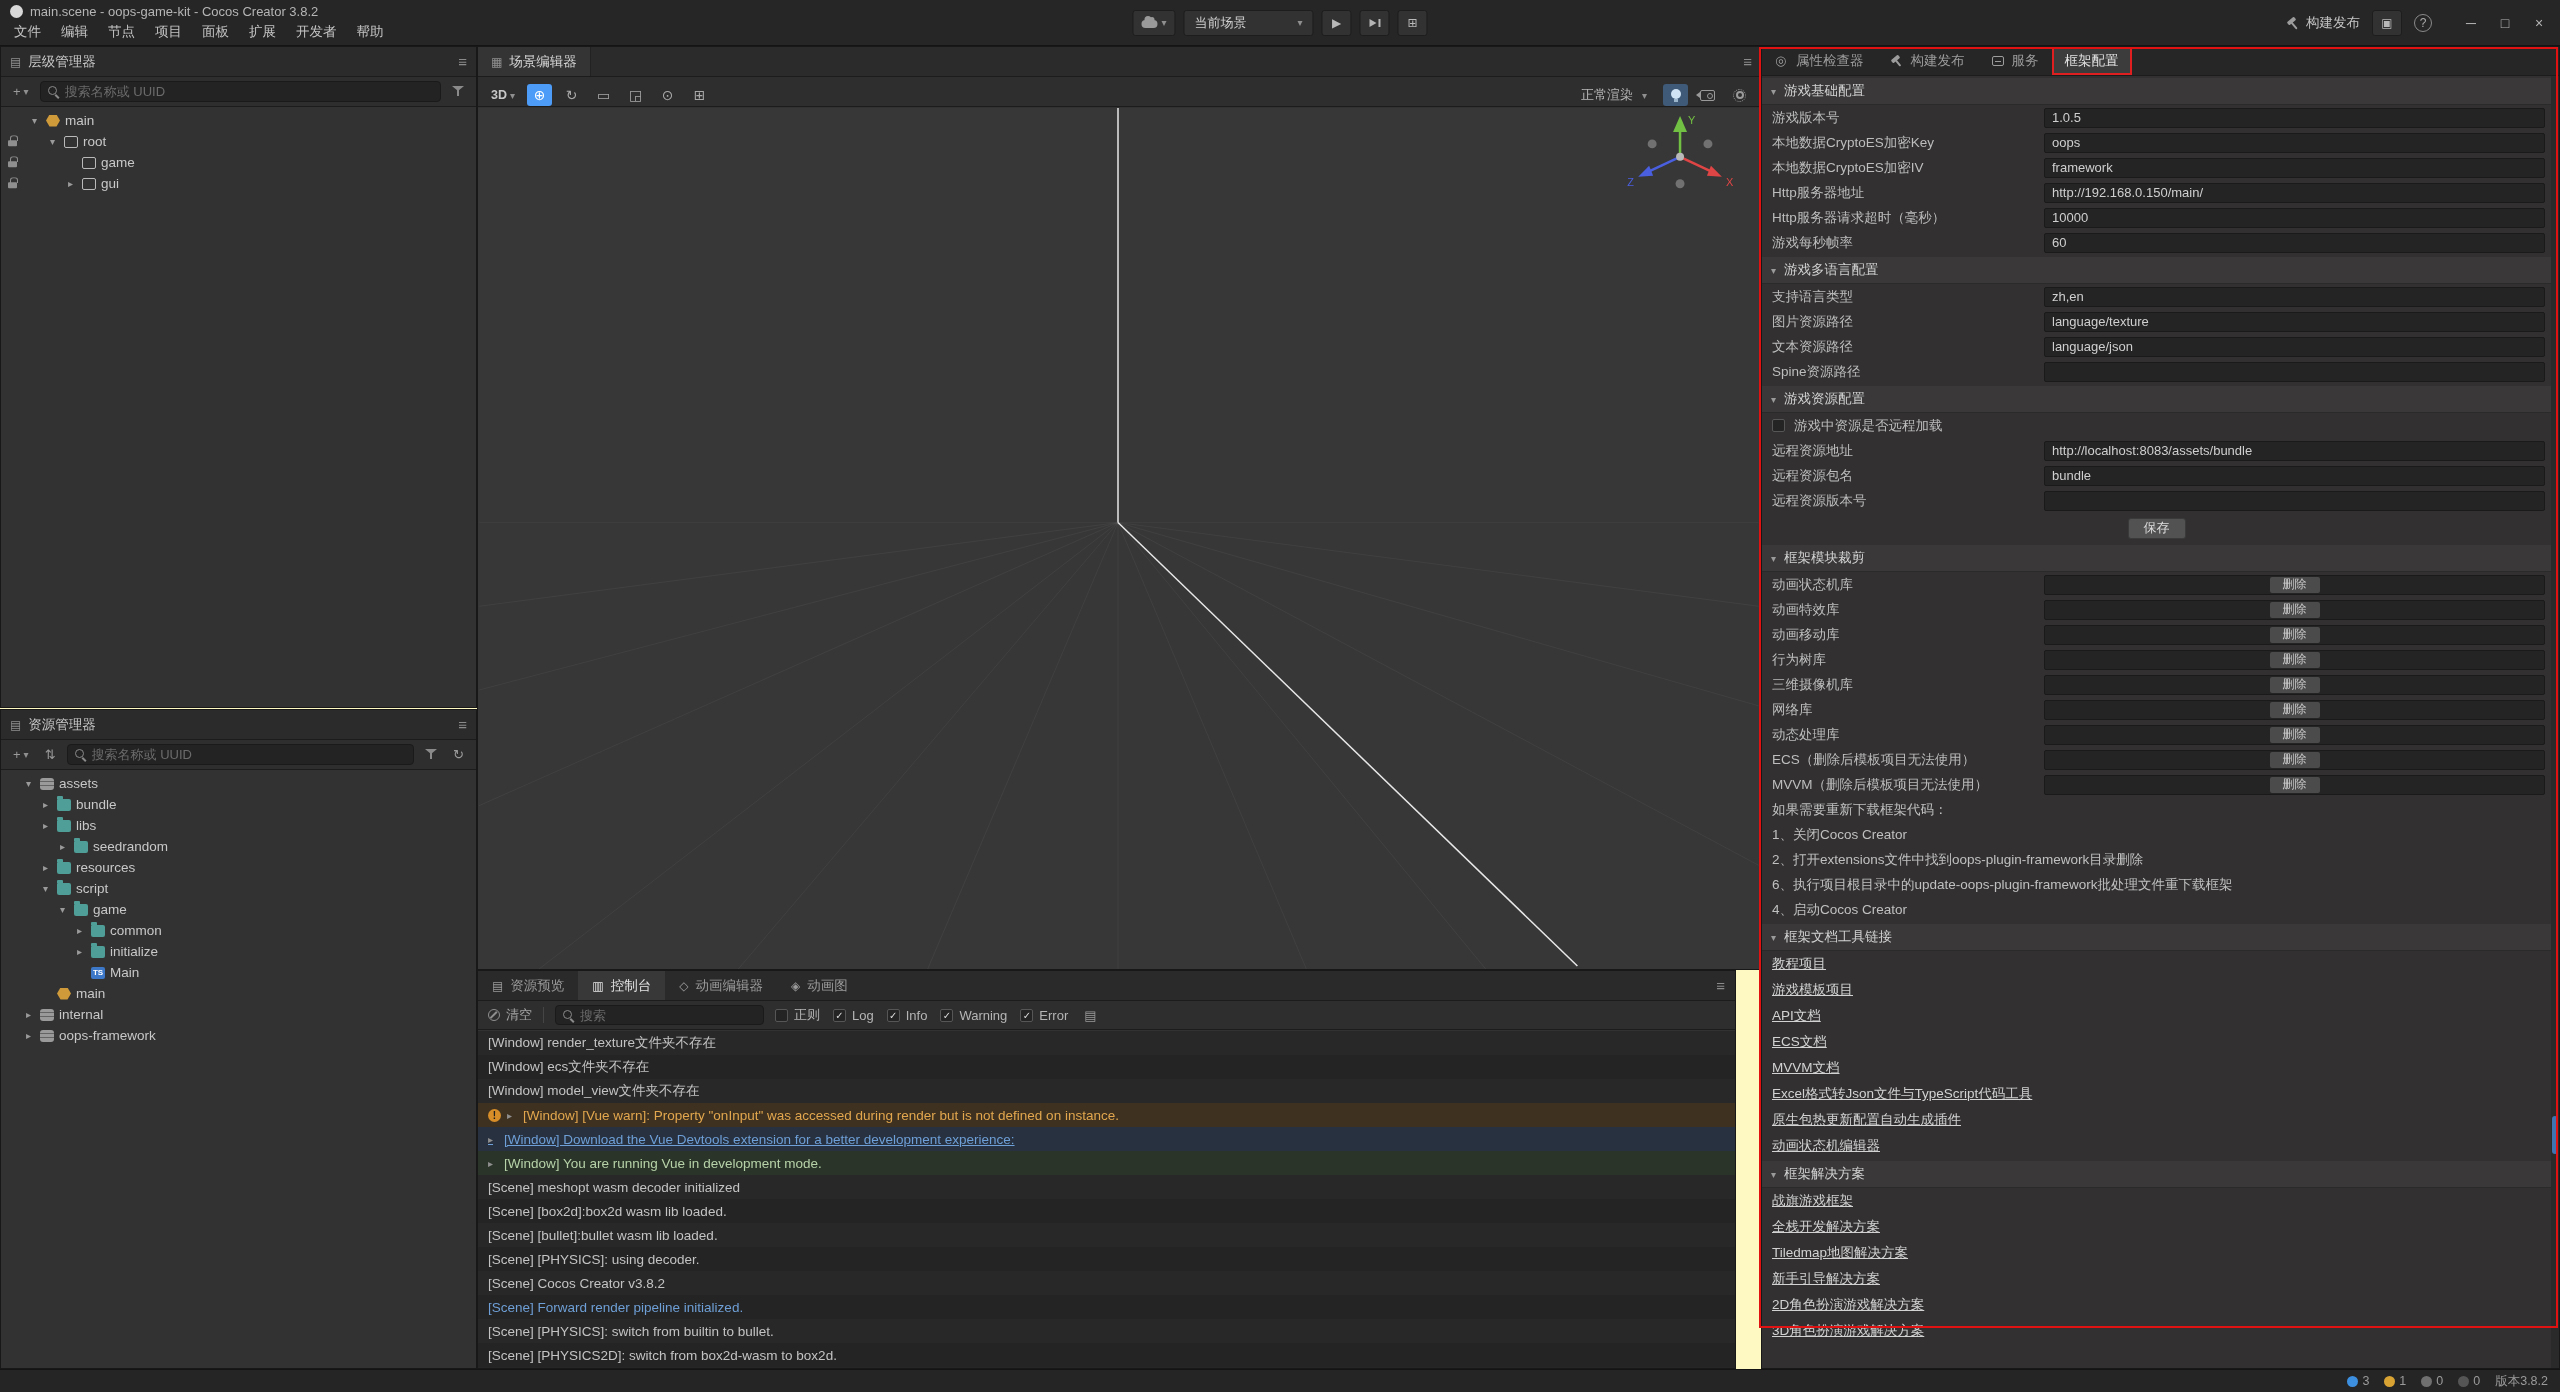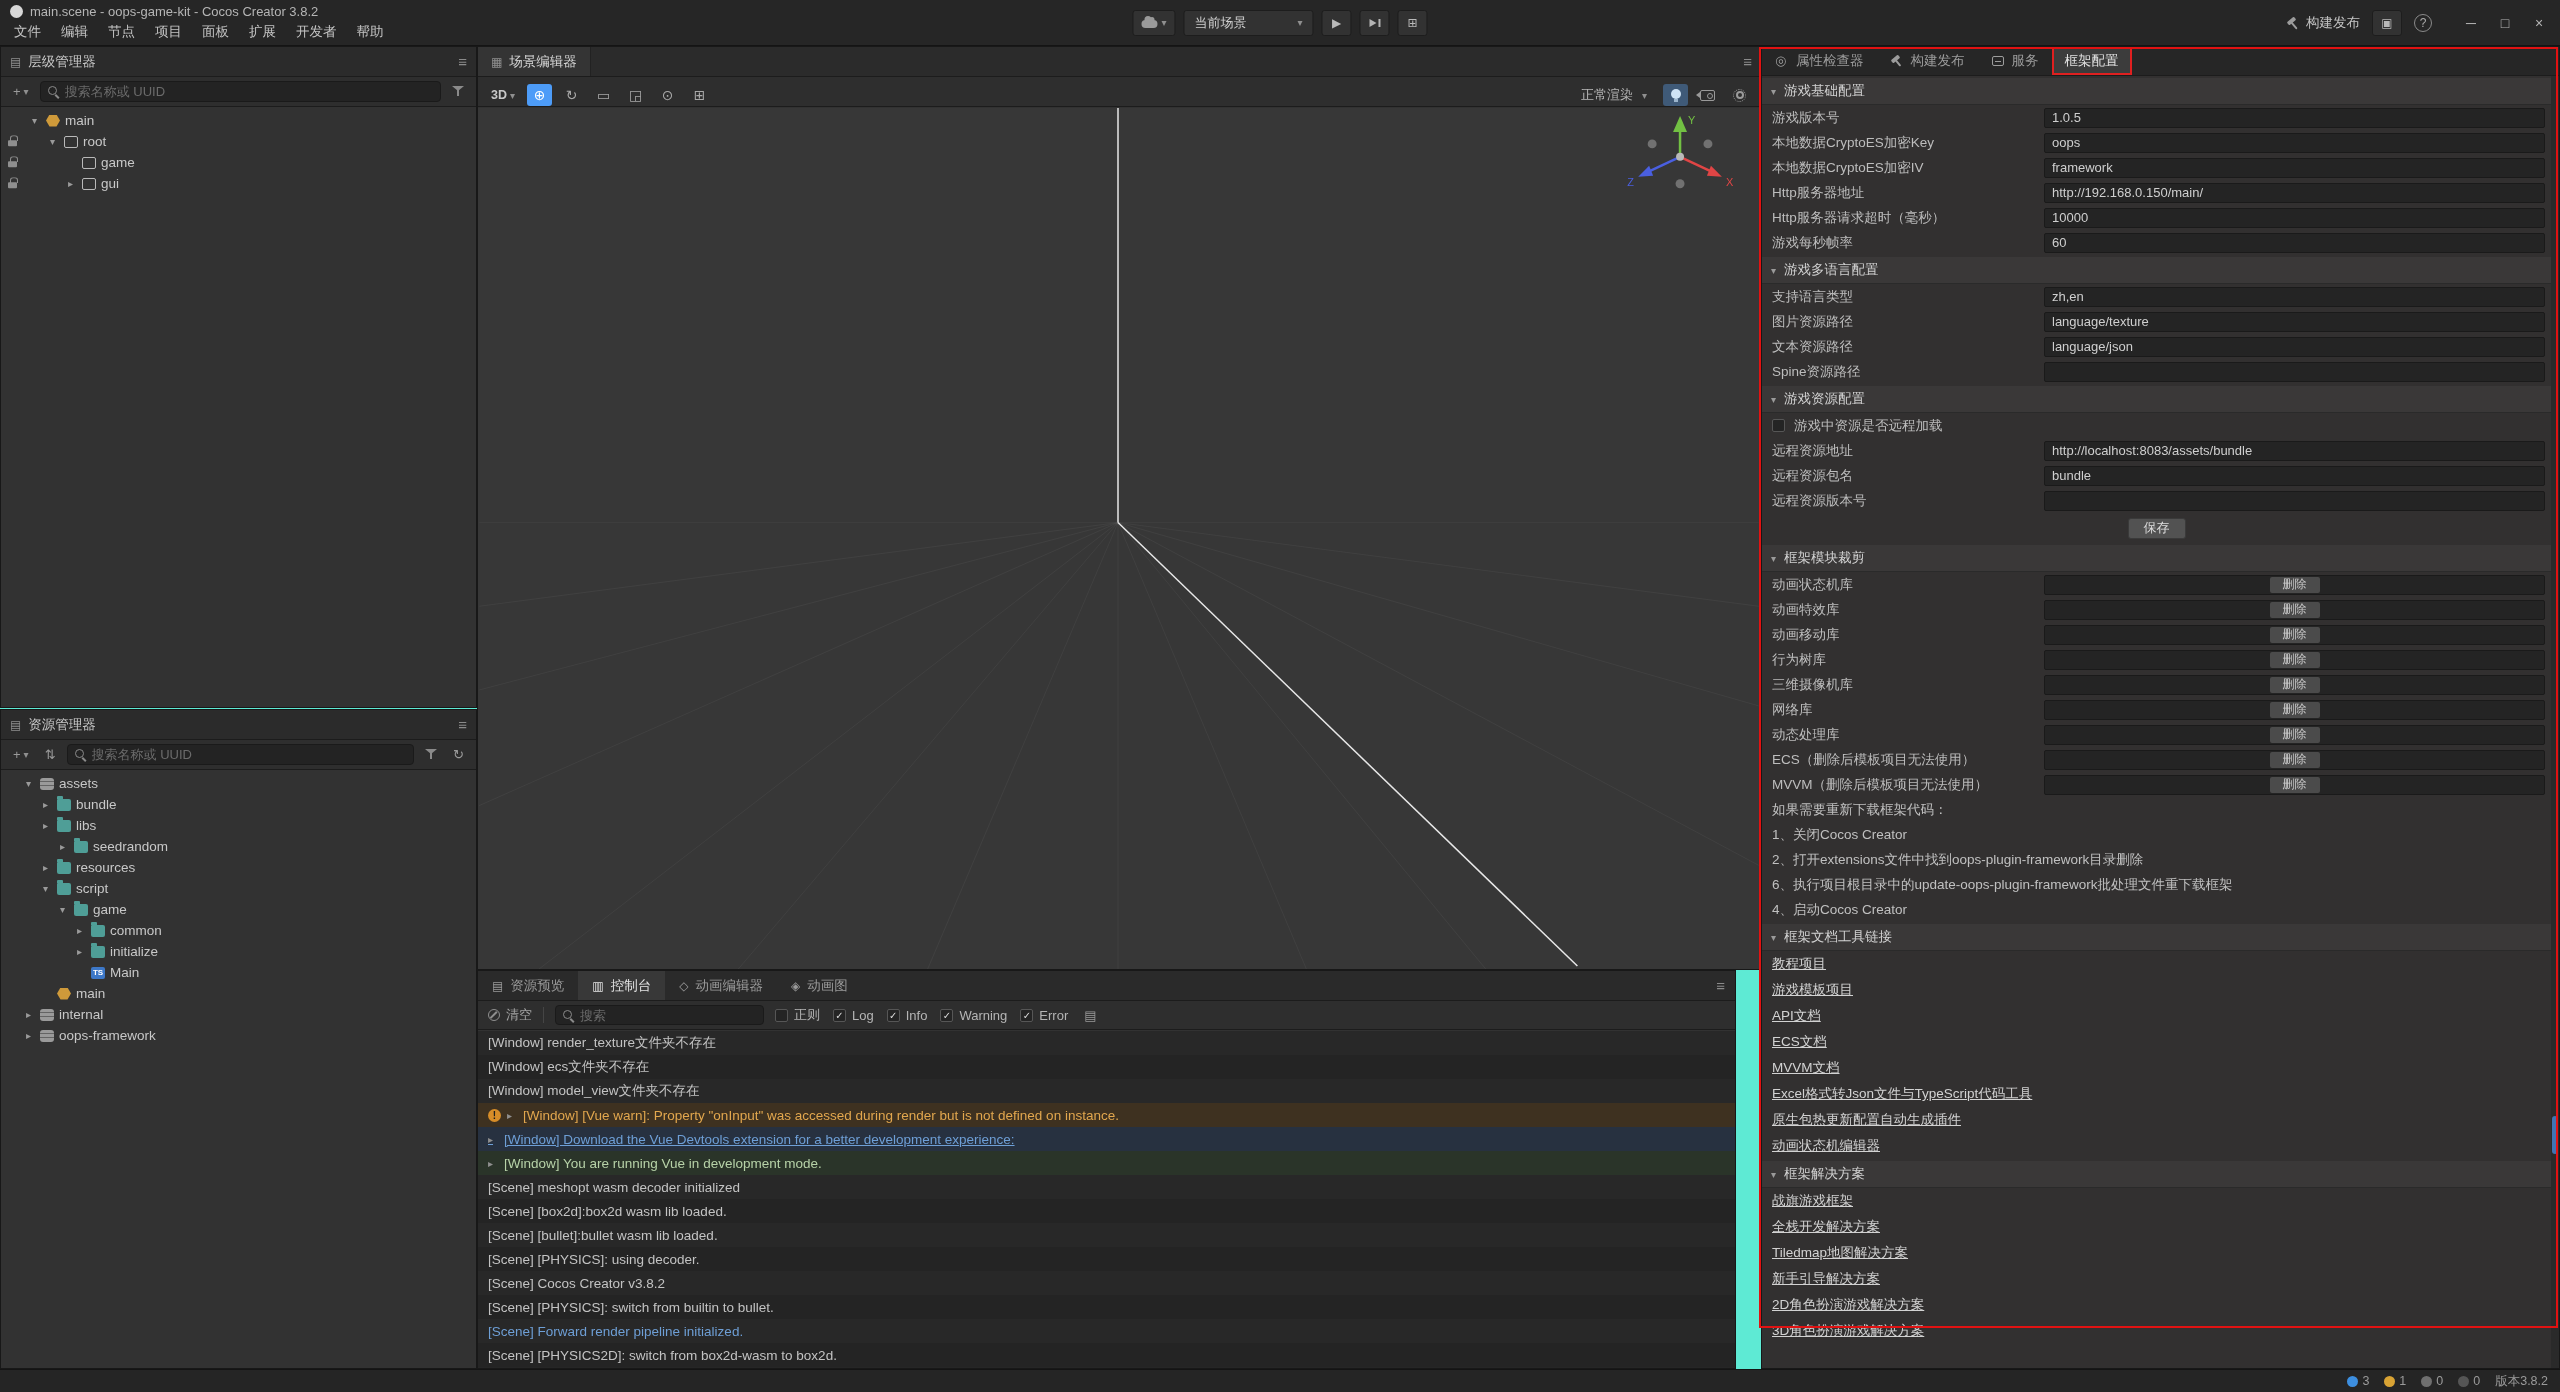--- a/index.html
+++ b/index.html
@@ -1,17 +1,17 @@
 <!DOCTYPE html>
 <html><head>
 <meta charset="utf-8">
 <style>
 *{margin:0;padding:0;box-sizing:border-box}
 html,body{background:#111;}
-#app{position:relative;width:2560px;height:1392px;background:#5eead4;overflow:hidden;
+#app{position:relative;width:2560px;height:1392px;background:#fef9c3;overflow:hidden;
   font-family:"Liberation Sans","DejaVu Sans",sans-serif;color:#c8c8c8;font-size:14px}
 
 
 .topbar{position:absolute;left:0;top:0;width:2560px;height:46px;background:#262626;border-bottom:1px solid #141414}
 .title-row{position:absolute;left:10px;top:4px;display:flex;align-items:center;gap:7px}
 .app-icon{width:13px;height:13px;background:#d8d8d8;border-radius:50%}
 .window-title{font-size:13px;color:#b5b5b5;white-space:nowrap}
 .menu-row{position:absolute;left:4px;bottom:1px;display:flex}
 .menu-item{padding:3px 10px;font-size:13.5px;color:#c3c3c3;cursor:default;white-space:nowrap}
 .top-center{position:absolute;left:50%;top:50%;transform:translate(-50%,-50%);display:flex;gap:8px;align-items:center}
@@ -532,27 +532,27 @@
     <span class="log-text">[Scene] [bullet]:bullet wasm lib loaded.</span>
   </div>
         <div class="log-row log">
 
     <span class="log-text">[Scene] [PHYSICS]: using decoder.</span>
   </div>
         <div class="log-row log">
 
     <span class="log-text">[Scene] Cocos Creator v3.8.2</span>
   </div>
+        <div class="log-row info">
+
+    <span class="log-text">[Scene] Forward render pipeline initialized.</span>
+  </div>
         <div class="log-row log">
 
     <span class="log-text">[Scene] [PHYSICS]: switch from builtin to bullet.</span>
-  </div>
-        <div class="log-row info">
-
-    <span class="log-text">[Scene] Forward render pipeline initialized.</span>
   </div>
         <div class="log-row log">
 
     <span class="log-text">[Scene] [PHYSICS2D]: switch from box2d-wasm to box2d.</span>
   </div>
       </div>
   </section>
 
   <section class="panel inspector">
     <div class="insp-tabs">

